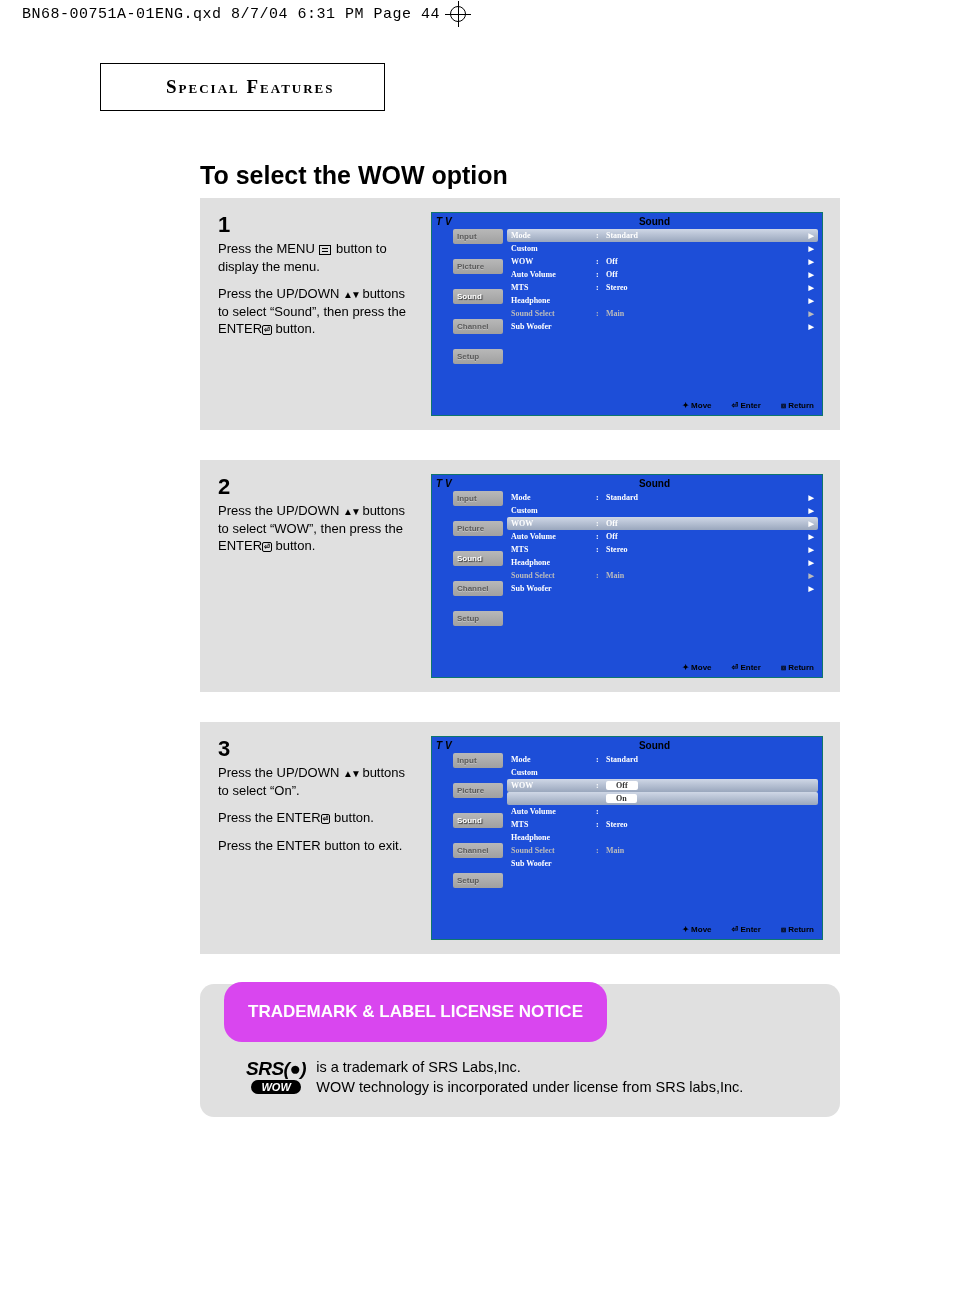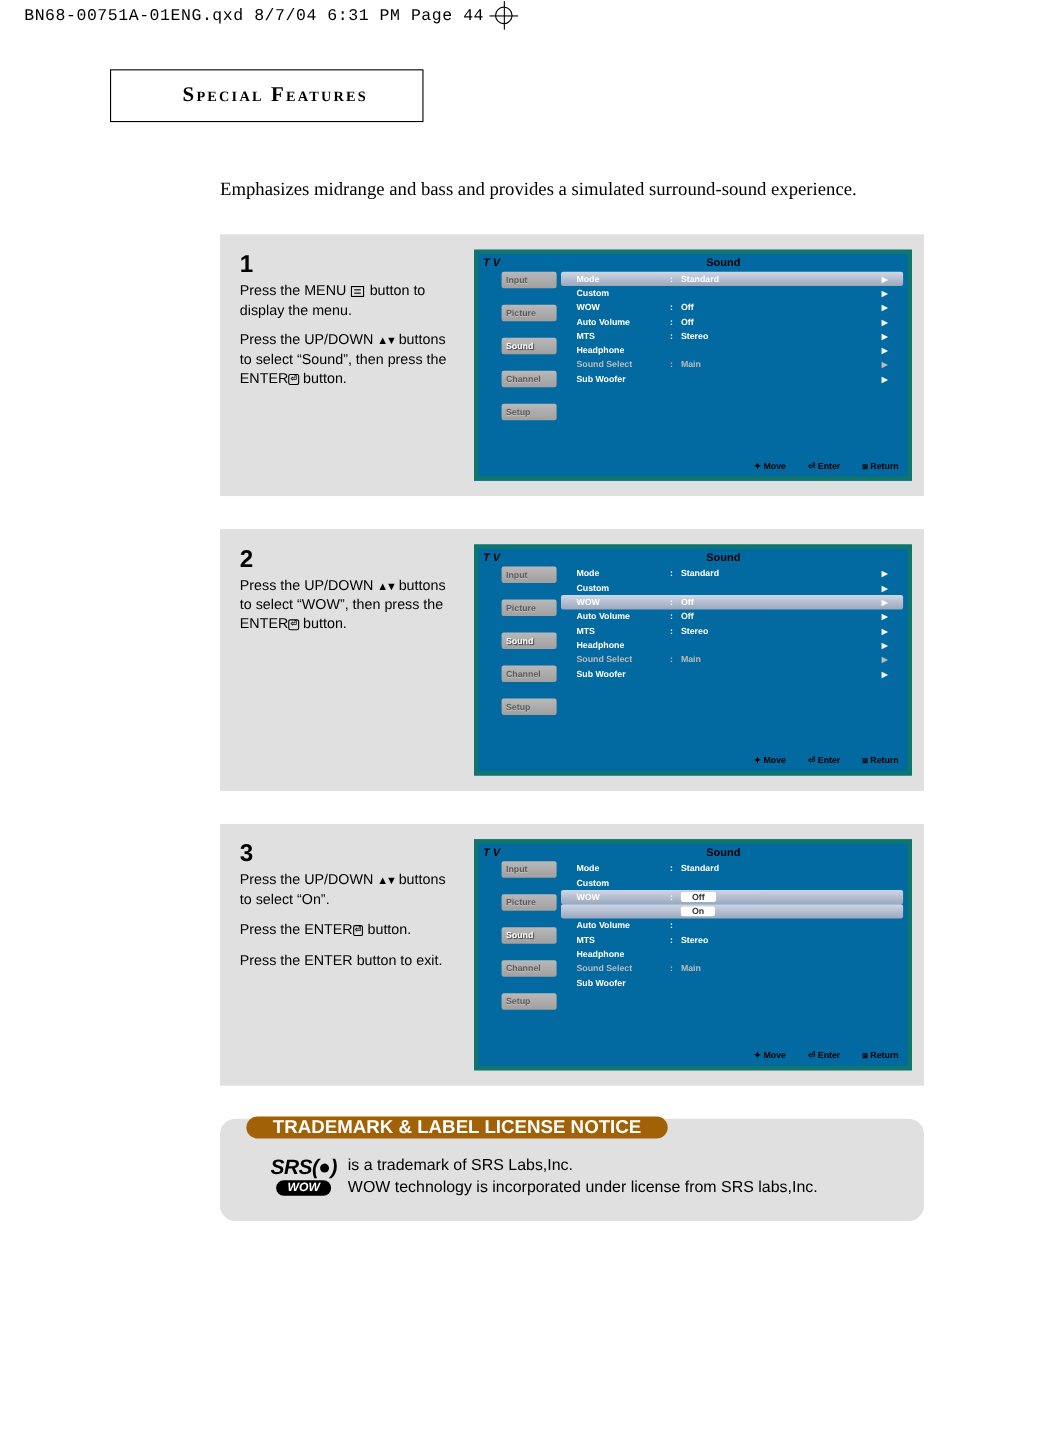--- a/index.html
+++ b/index.html
@@ -88,27 +88,27 @@
     margin-bottom: 2px;
   }
   .step-text p {
     margin: 0 0 10px 0;
     line-height: 1.35;
   }
   .b { font-weight: 400; }
 
   
   .osd {
-    background: #0369a1;
+    background: #1d4ed8;
     width: 390px;
     flex: 0 0 390px;
     font-family: Arial, sans-serif;
     font-size: 9px;
     color: #fff;
-    border: 4px solid #0f766e;
+    border: 1px solid #0f766e;
   }
   .osd-head {
     display: flex;
     font-weight: 700;
     font-size: 10px;
     color: #000;
     padding: 3px 4px 0 4px;
   }
   .osd-head .l { width: 55px; font-style: italic; }
   .osd-head .r { flex: 1; text-align: center; }
@@ -142,22 +142,23 @@
     display: flex;
     flex-direction: column;
     gap: 0;
   }
   .osd-row {
     display: flex;
     align-items: center;
     font-size: 8px;
     font-weight: 700;
     color: #fff;
-    padding: 2px 14px;
+    padding: 2px 4px;
     border-radius: 2px;
+    font-family: Liberation Serif, serif;
   }
   .osd-row .k { width: 85px; }
   .osd-row .c { width: 10px; }
   .osd-row .v { width: 90px; }
   .osd-row .a { flex: 0 0 auto; margin-left: auto; }
   .osd-row.hl {
     background: linear-gradient(#cfd7e6,#9aa7bd);
     color: #fff;
   }
   .osd-row.hl .v-box {
@@ -187,25 +188,25 @@
   .tri { font-size: 7px; }
 
   
   .notice-wrap {
     background: #e0e0e0;
     border-radius: 14px;
     padding: 0 14px 20px 14px;
     margin-top: 10px;
   }
   .notice-head {
-    background: #a16207;
+    background: #d946ef;
     color: #fff;
     font-weight: 700;
     font-size: 17px;
-    padding: 0 24px;
+    padding: 20px 24px;
     border-radius: 18px;
     display: inline-block;
     margin-left: 10px;
     transform: translateY(-2px);
   }
   .notice-body {
     display: flex;
     gap: 10px;
     font-size: 14.5px;
     margin-top: 14px;
@@ -290,21 +291,21 @@
 </div>
 
 <div class="page">
 
   <div class="section-tab">
     <span>Special Features</span>
   </div>
 
   <div class="content">
 
-    <p class="intro">Emphasizes midrange and bass and provides a simulated surround-sound experience.</p>
+    <h1 class="title">To select the WOW option</h1>
 
     <div id="steps">
         <div class="step">
           <div class="step-text">
             <div class="step-num">1</div>
             <p>Press the <span class="b">MENU</span> <span class="icon-menu"></span> button to display the menu.</p>
             <p>Press the <span class="b">UP/DOWN</span> <span class="icon-updown">▲▼</span> buttons to select “Sound”, then press the <span class="b">ENTER</span><span class="icon-enter">⏎</span> button.</p>
           </div>
           <div class="osd">
             <div class="osd-head">

